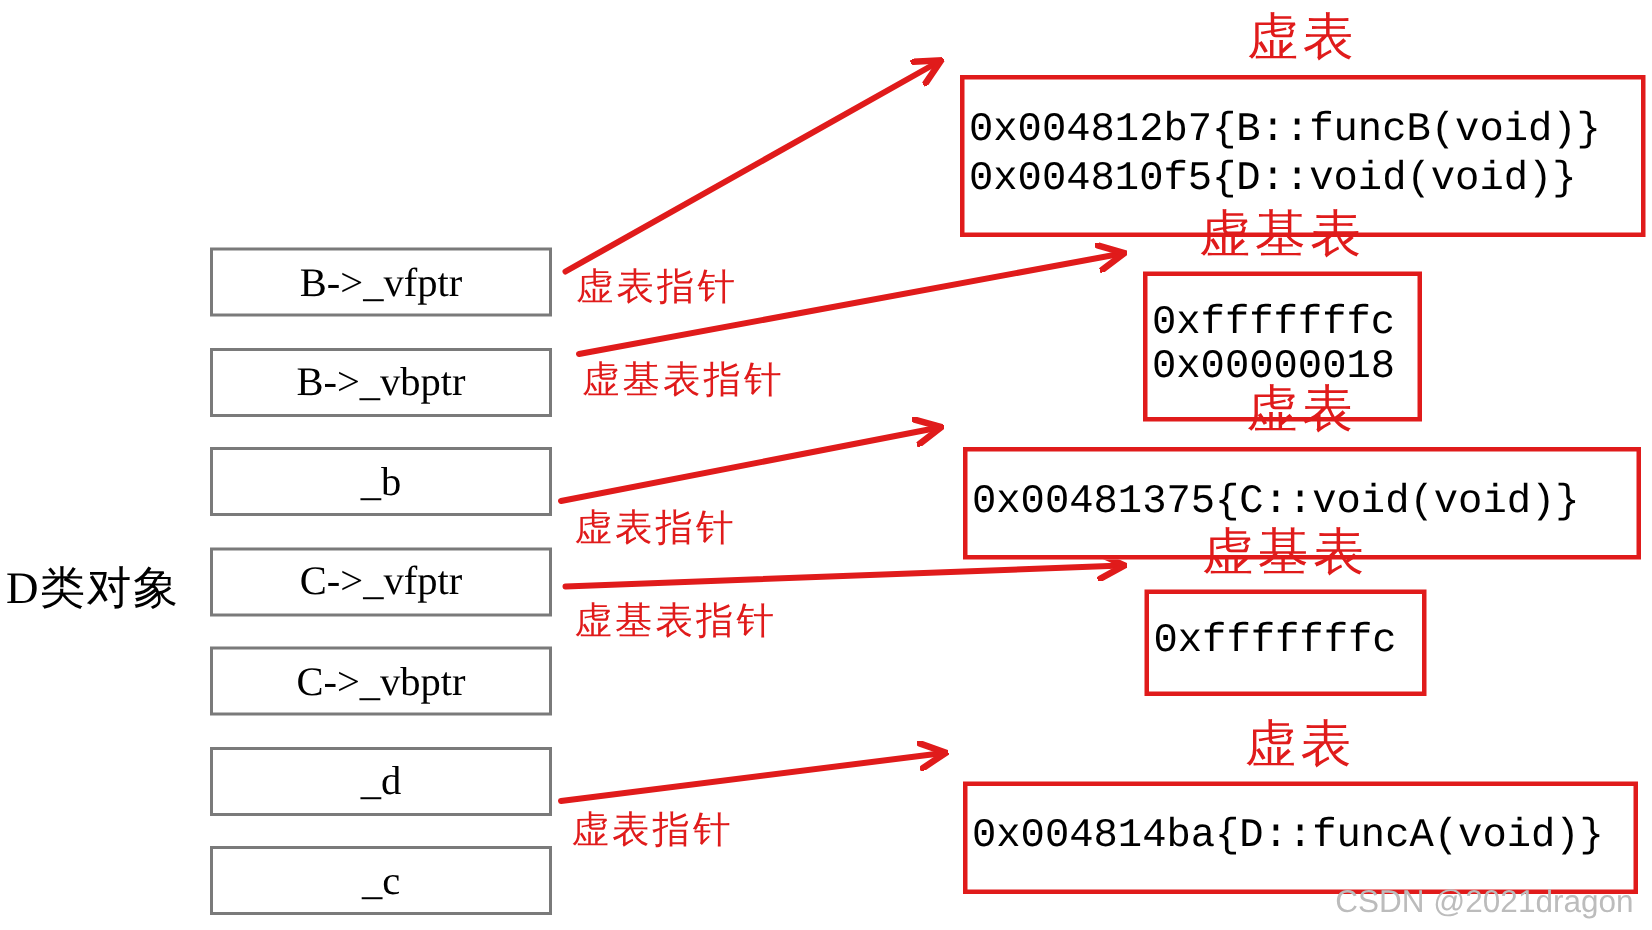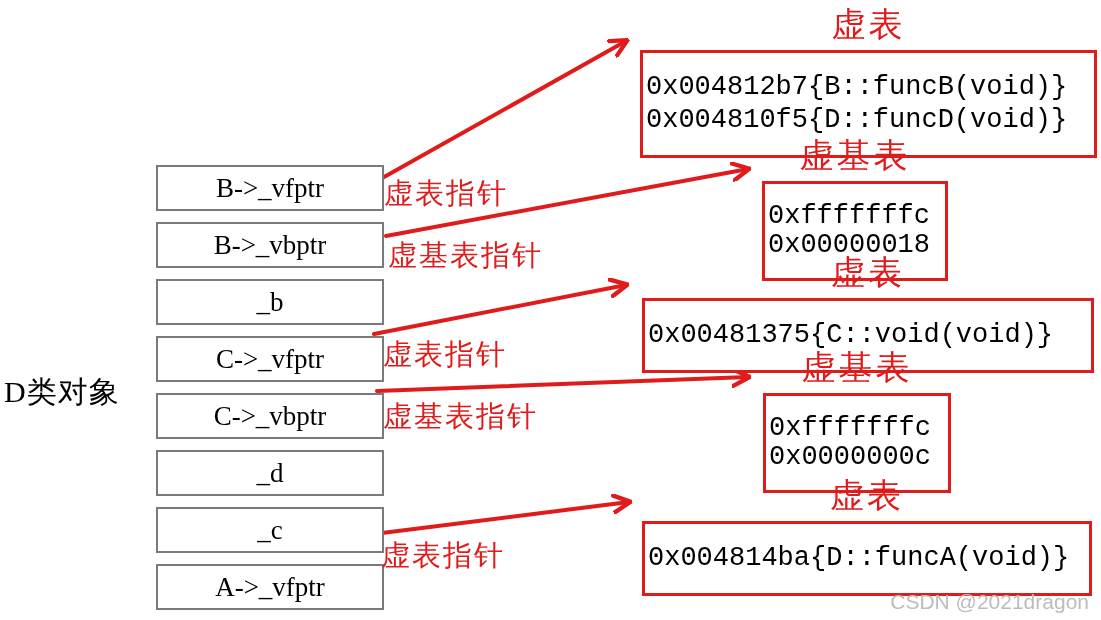--- a/index.html
+++ b/index.html
@@ -26,41 +26,41 @@
     left: 4px; top: 372px;
     width: 138px;
     font-size: 30px;
     color: #000;
     text-align: left;
     letter-spacing: 1px;
   }
 
   .mem-table {
     position: absolute;
-    left: 156px; top: 165px;
+    left: 140px; top: 165px;
     width: 228px; height: 445px;
     display: flex;
     flex-direction: column;
     justify-content: space-between;
   }
   .mem-cell {
     height: 46px;
     border: 2px solid var(--table-border);
     background: #ffffff;
     display: flex;
     align-items: center;
     justify-content: center;
     font-size: 27px;
     color: #000;
   }
 
   .ptr-label {
     position: absolute;
     color: var(--red);
-    font-size: 29px;
+    font-size: 25px;
     letter-spacing: 2px;
     white-space: nowrap;
   }
   .ptr-label.l1 { left: 384px; top: 174px; }
   .ptr-label.l2 { left: 388px; top: 236px; }
   .ptr-label.l3 { left: 383px; top: 335px; }
   .ptr-label.l4 { left: 383px; top: 397px; }
   .ptr-label.l5 { left: 381px; top: 536px; }
 
   .vt-group { position: absolute; }
@@ -119,34 +119,33 @@
   <div class="object-label">D类对象</div>
 
   <div class="mem-table">
     <div class="mem-cell">B-&gt;_vfptr</div>
     <div class="mem-cell">B-&gt;_vbptr</div>
     <div class="mem-cell">_b</div>
     <div class="mem-cell">C-&gt;_vfptr</div>
     <div class="mem-cell">C-&gt;_vbptr</div>
     <div class="mem-cell">_d</div>
     <div class="mem-cell">_c</div>
-    <div class="mem-cell">A-&gt;_vfptr</div>
   </div>
 
   <div class="ptr-label l1">虚表指针</div>
   <div class="ptr-label l2">虚基表指针</div>
   <div class="ptr-label l3">虚表指针</div>
   <div class="ptr-label l4">虚基表指针</div>
   <div class="ptr-label l5">虚表指针</div>
 
   <div class="vt-group g1">
     <div class="vt-title">虚表</div>
     <div class="vt-box">
       <div class="vt-line">0x004812b7{B::funcB(void)}</div>
-      <div class="vt-line">0x004810f5{D::funcD(void)}</div>
+      <div class="vt-line">0x004810f5{D::void(void)}</div>
     </div>
   </div>
 
   <div class="vt-group g2">
     <div class="vt-title">虚基表</div>
     <div class="vt-box">
       <div class="vt-line">0xfffffffc</div>
       <div class="vt-line">0x00000018</div>
     </div>
   </div>
@@ -155,21 +154,20 @@
     <div class="vt-title">虚表</div>
     <div class="vt-box">
       <div class="vt-line">0x00481375{C::void(void)}</div>
     </div>
   </div>
 
   <div class="vt-group g4">
     <div class="vt-title">虚基表</div>
     <div class="vt-box">
       <div class="vt-line">0xfffffffc</div>
-      <div class="vt-line">0x0000000c</div>
     </div>
   </div>
 
   <div class="vt-group g5">
     <div class="vt-title">虚表</div>
     <div class="vt-box">
       <div class="vt-line">0x004814ba{D::funcA(void)}</div>
     </div>
   </div>
 

